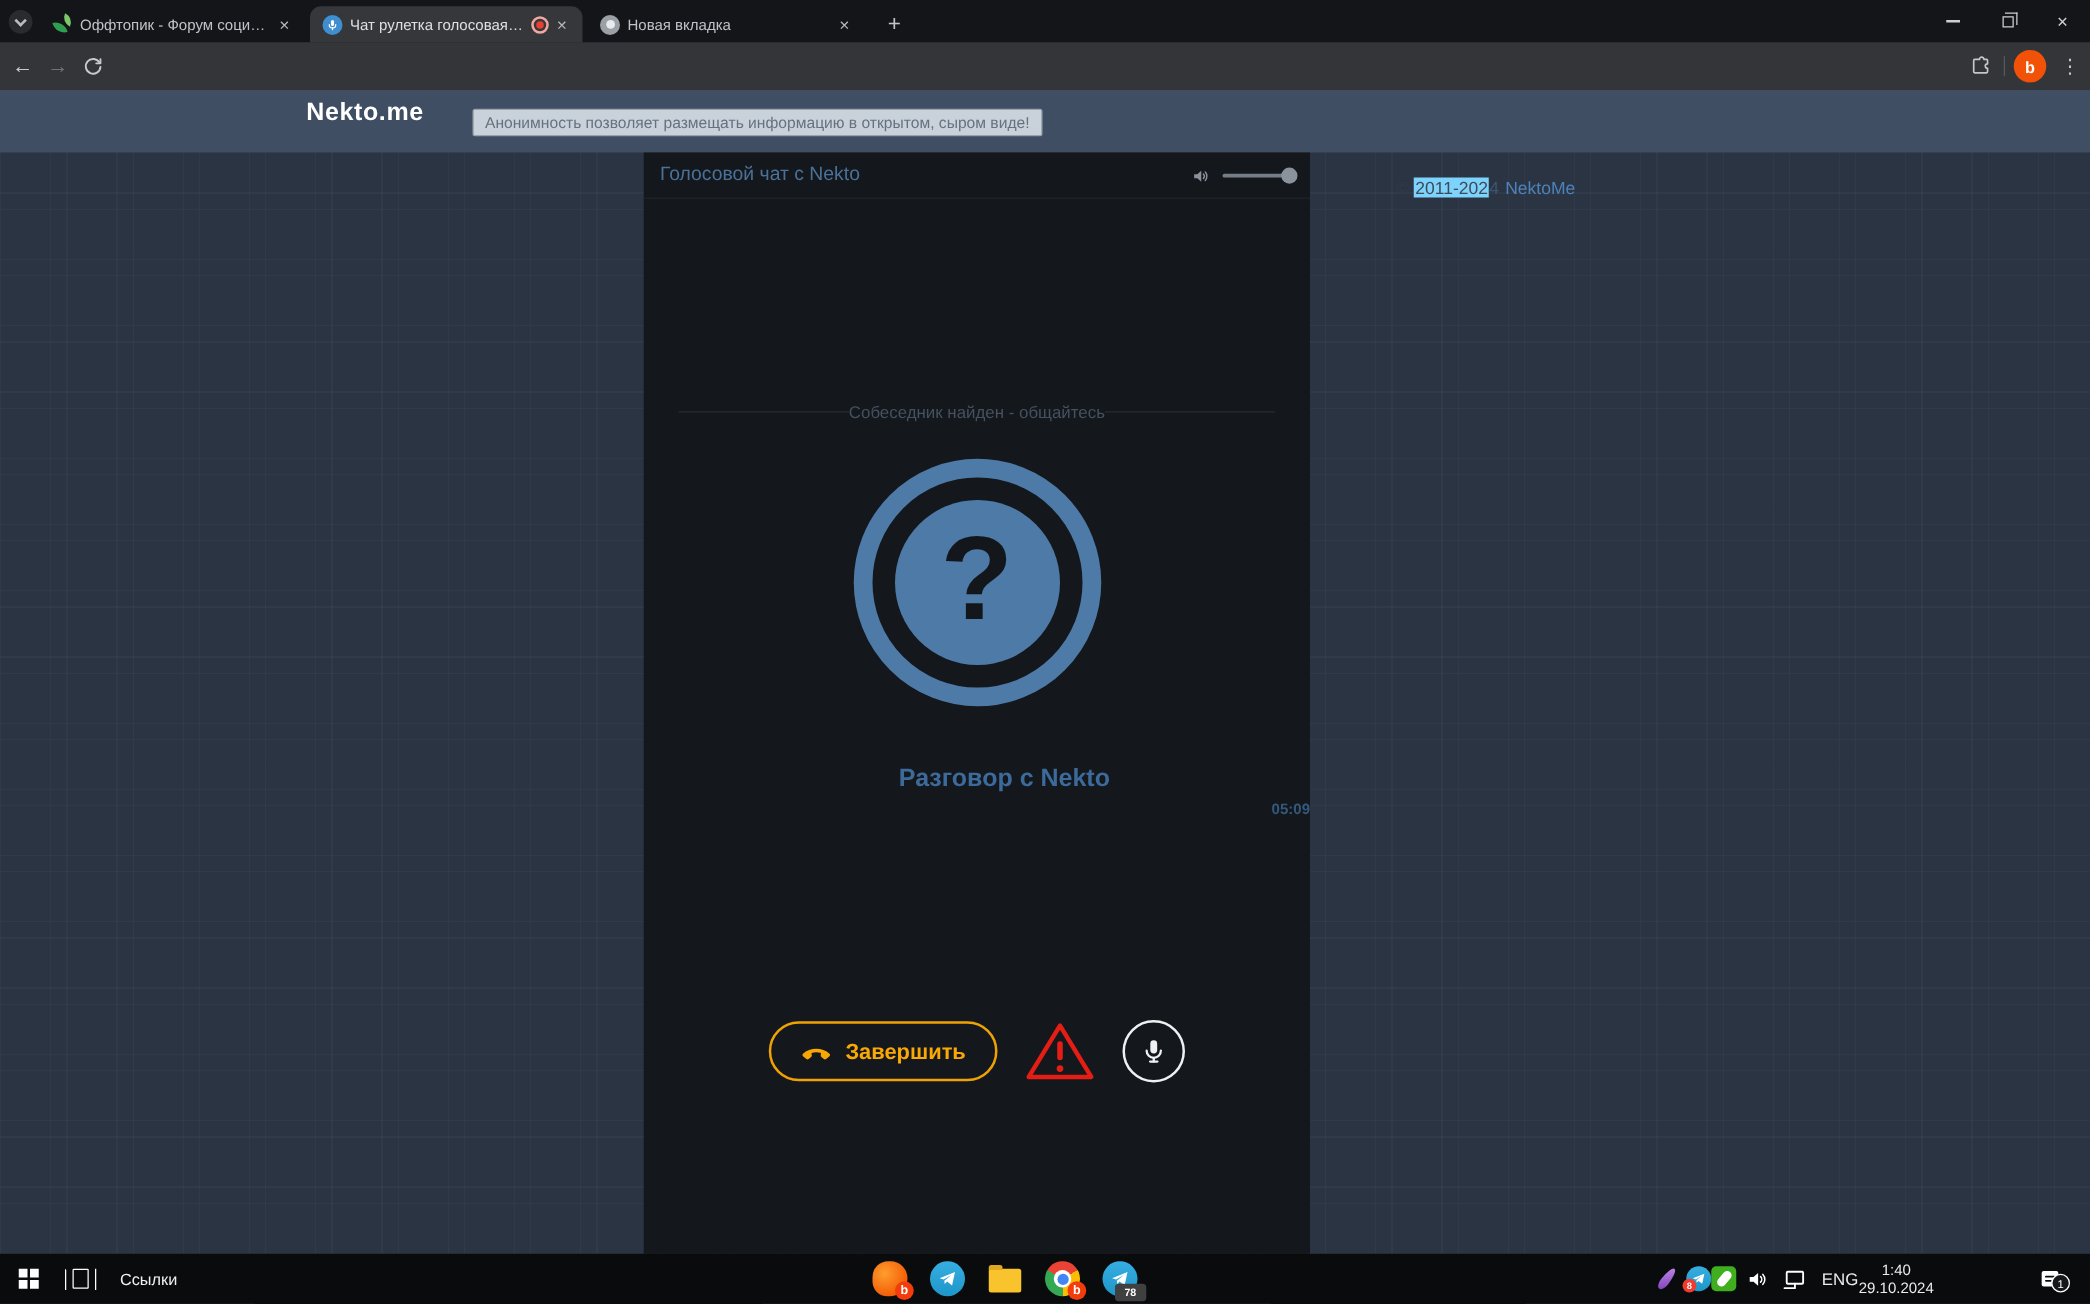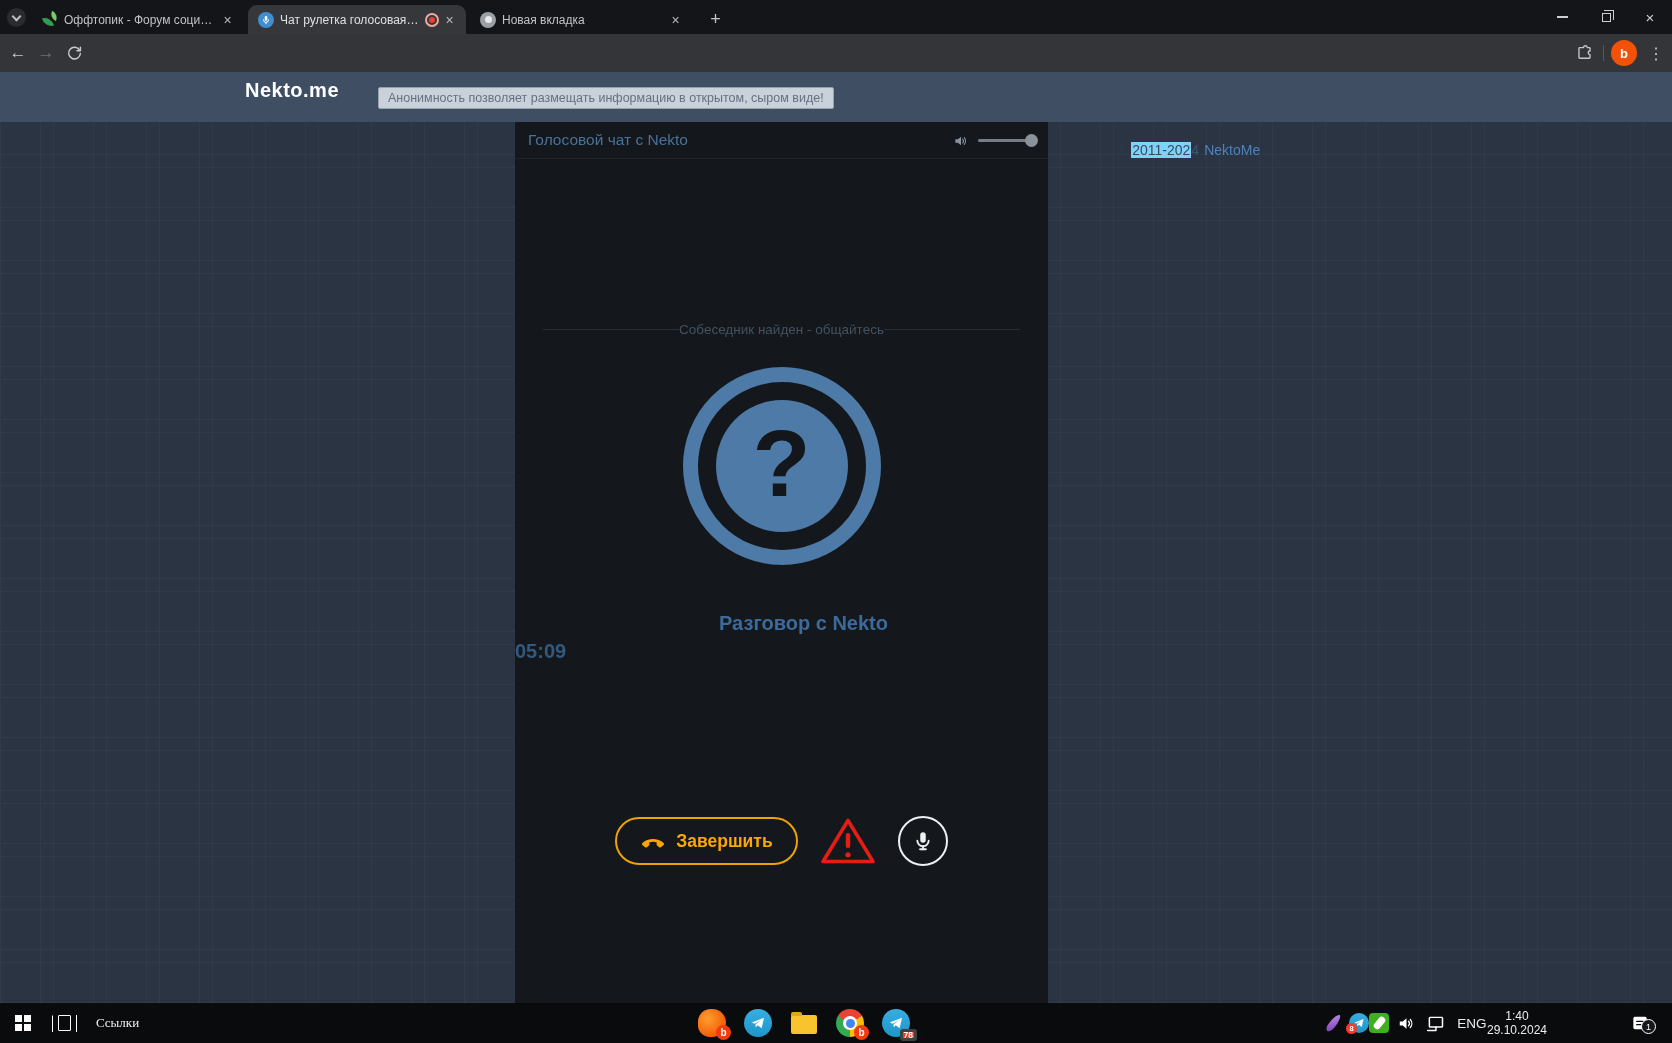--- a/index.html
+++ b/index.html
@@ -72,52 +72,52 @@
   .vol-wrap { position:absolute; right:12px; top:0; height:37px; display:flex; align-items:center; gap:9px; }
   .vol-track { position:relative; width:58px; height:3px; background:#757e88; border-radius:2px; cursor:pointer; }
   .vol-knob { position:absolute; right:-2px; top:-5px; width:13px; height:13px; border-radius:50%; background:#8a929c; }
   .status-divider { position:absolute; left:28px; right:28px; top:200px; display:flex; align-items:center; gap:0; }
   .status-divider .line { flex:1; height:1px; background:#262e36; }
   .status-text { color:#44525f; font-size:13.5px; white-space:nowrap; }
   .avatar { position:absolute; left:50%; top:245px; transform:translateX(-50%); width:198px; height:198px; border:15px solid #4d7aa6; border-radius:50%; }
   .avatar-disc { position:absolute; left:50%; top:50%; transform:translate(-50%,-50%); width:132px; height:132px; background:#4d7aa6; border-radius:50%; display:flex; align-items:center; justify-content:center; }
   .avatar-q { color:#13161a; font-size:95px; font-weight:bold; line-height:1; margin-top:-6px; }
   .partner-label { position:absolute; left:0; top:490px; width:100%; text-align:center; color:#3c6b9b; font-size:20px; font-weight:bold;margin-left:22px; }
-  .timer { position:absolute; left:0; top:518px; width:100%; text-align:left; color:#33597e; font-size:20px; font-weight:bold; }
+  .timer { position:absolute; left:0; top:518px; width:100%; text-align:right; color:#33597e; font-size:12px; font-weight:bold; }
   .controls { position:absolute; left:0; top:694px; width:100%; display:flex; align-items:center; justify-content:center; gap:21px; }
   .end-btn { height:48px; padding:0 23px; border:2.5px solid #eea203; border-radius:26px; display:flex; align-items:center; gap:10px; cursor:pointer; background:transparent; }
   .end-label { color:#f9a805; font-size:17.5px; font-weight:bold; }
   .warn-btn { width:58px; height:50px; display:flex; align-items:center; justify-content:center; cursor:pointer; }
   .mic-btn { width:50px; height:50px; border:2.5px solid #eef0f2; border-radius:50%; display:flex; align-items:center; justify-content:center; color:#eef0f2; cursor:pointer; }
 
   
   .taskbar { position:absolute; left:0; top:1003px; width:1672px; height:40px; background:#0a0b0d; color:#ececee; }
   .tb-btn { position:absolute; top:0; height:40px; display:flex; align-items:center; justify-content:center; cursor:pointer; }
   .start { left:0; width:46px; }
   .win-logo { display:grid; grid-template-columns:7px 7px; grid-template-rows:7px 7px; gap:1.6px; }
   .win-logo i { background:#fdfdfd; }
   .taskview { left:46px; width:36px; }
   .tv-ico { display:flex; align-items:center; gap:2px; }
   .tv-ico .br { width:4px; height:17px; }
   .tv-ico .br.l { border-left:1.6px solid #fff; border-top:1.6px solid transparent; }
   .tv-ico .br.r { border-right:1.6px solid #fff; }
   .tv-ico .box { width:13px; height:16px; border:1.6px solid #fff; border-radius:1px; }
-  .links-label { position:absolute; left:96px; top:0; height:40px; display:flex; align-items:center; font-size:13px; color:#f0f0f0;font-family:Liberation Serif, serif; }
+  .links-label { position:absolute; left:96px; top:0; height:40px; display:flex; align-items:center; font-size:13px; color:#f0f0f0; }
   .tb-center { position:absolute; left:697px; top:5px; display:flex; gap:16px; }
   .tb-app { position:relative; width:30px; height:30px; cursor:pointer; }
   .app-orange { width:28px; height:28px; margin:1px; background:radial-gradient(circle at 35% 35%, #ff9d2e, #f25a05 75%); border-radius:48% 52% 55% 45%; }
   .app-tg { width:28px; height:28px; margin:1px; border-radius:50%; background:linear-gradient(#37aee2,#1e96c8); display:flex; align-items:center; justify-content:center; }
   .app-folder { width:26px; height:19px; margin:7px 2px 0 2px; background:#f8c32c; border-radius:2px; position:relative; }
   .app-folder::before { content:""; position:absolute; left:0; top:-3px; width:11px; height:4px; background:#e0a81f; border-radius:2px 2px 0 0; }
   .app-chrome { position:relative; width:28px; height:28px; margin:1px; border-radius:50%; background:conic-gradient(from -60deg, #ea4335 0 33.3%, #fbbc05 0 66.6%, #34a853 0 100%); }
   .app-chrome::before { content:""; position:absolute; left:7px; top:7px; width:14px; height:14px; border-radius:50%; background:#fff; }
   .app-chrome::after { content:""; position:absolute; left:9.5px; top:9.5px; width:9px; height:9px; border-radius:50%; background:#4285f4; }
   .badge { position:absolute; display:flex; align-items:center; justify-content:center; color:#fff; font-weight:bold; z-index:2; }
   .badge.round { width:15px; height:15px; border-radius:50%; background:#f43b0c; font-size:10px; right:-4px; bottom:-2px; }
-  .badge.count { min-width:16px; height:12px; border-radius:3px; background:#f23b2e; border:3px solid #404040; font-size:8.5px; right:-6px; bottom:-3px; padding:0 1px; }
+  .badge.count { min-width:16px; height:12px; border-radius:3px; background:#f23b2e; border:7px solid #404040; font-size:8.5px; right:-6px; bottom:-3px; padding:0 1px; }
   .badge.tray { width:11px; height:11px; border-radius:50%; background:#f23b2e; font-size:7.5px; left:-3px; bottom:-1px; }
   .badge.notif { width:15px; height:15px; border-radius:50%; background:#16181c; border:1.5px solid #fff; font-size:9px; right:-6px; bottom:-1px; font-weight:normal; }
   .tb-tray-item { position:absolute; top:0; height:40px; display:flex; align-items:center; justify-content:center; cursor:pointer; }
   .feather { width:7px; height:20px; background:linear-gradient(135deg,#c18ae8,#7b3fb8); border-radius:50% 50% 50% 50% / 65% 65% 35% 35%; transform:rotate(38deg); }
   .tray-tg { position:relative; width:20px; height:20px; border-radius:50%; background:linear-gradient(#37aee2,#1e96c8); display:flex; align-items:center; justify-content:center; }
   .tray-green { position:relative; width:20px; height:20px; border-radius:4px; background:#3fae1f; }
   .tray-green::before { content:""; position:absolute; left:6.5px; top:3px; width:7px; height:14px; background:#fff; border-radius:4px; transform:rotate(40deg); }
   .lang { font-size:13.5px; }
   .clock { position:absolute; left:1479px; top:0; width:76px; height:40px; display:flex; flex-direction:column; align-items:center; justify-content:center; font-size:12px; line-height:14px; cursor:pointer; }
 </style>

